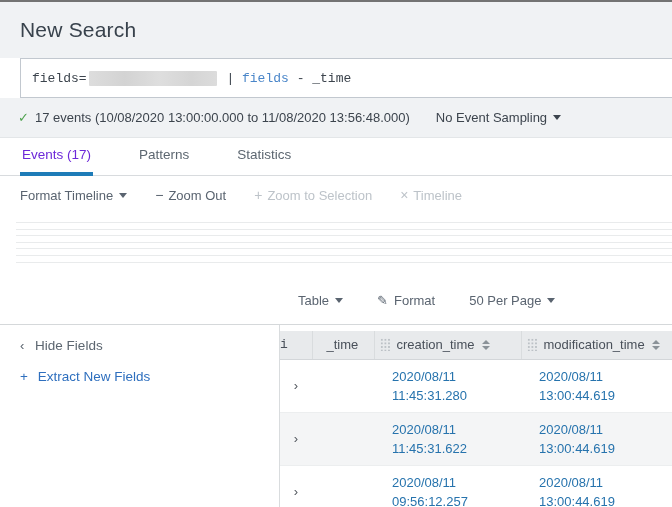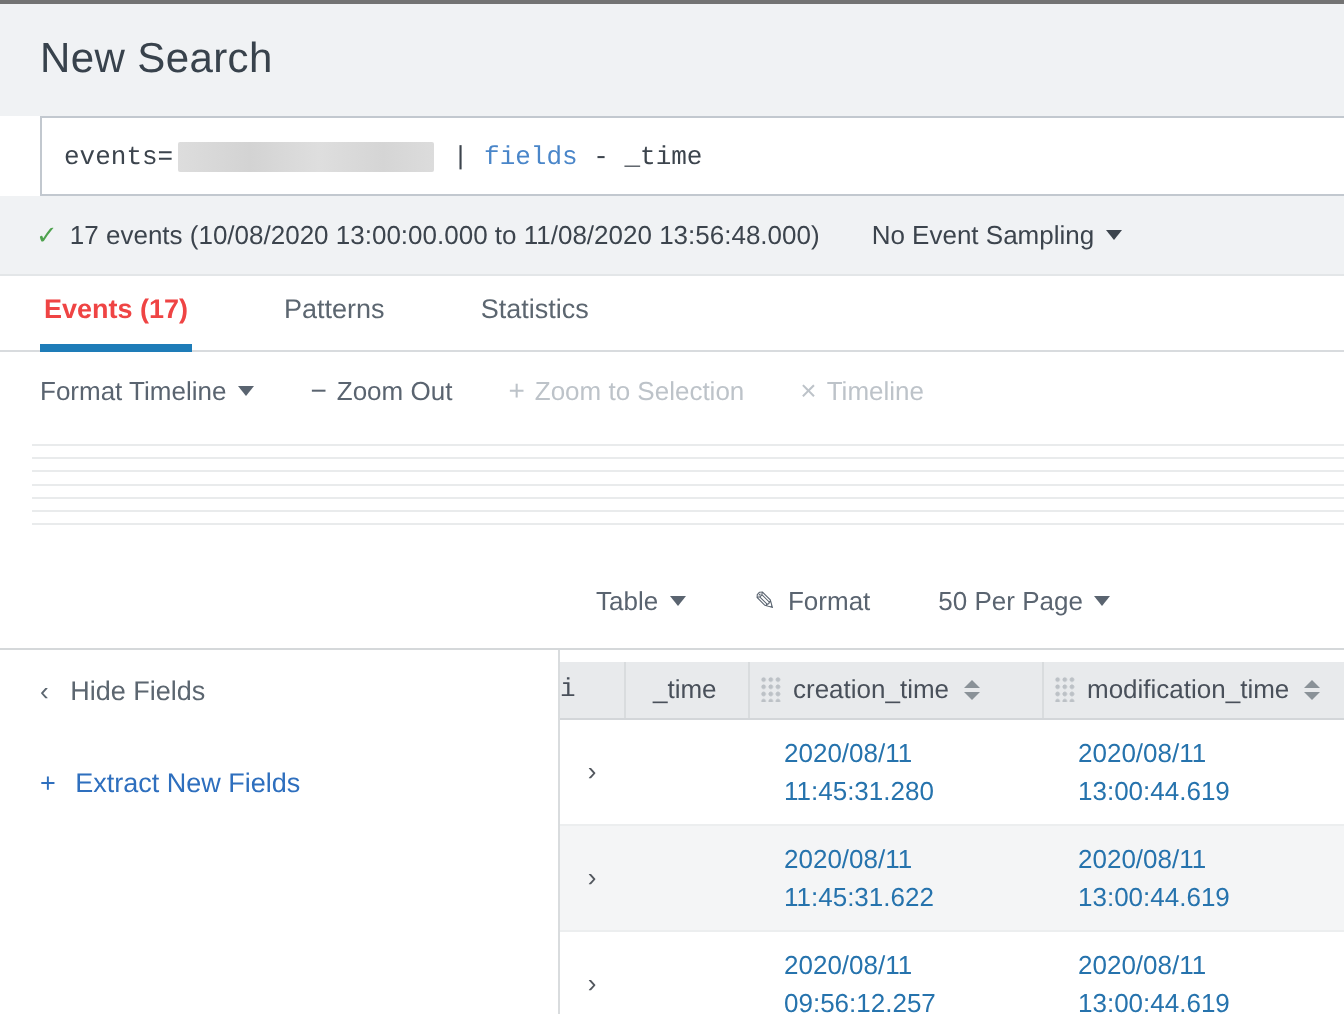--- a/index.html
+++ b/index.html
@@ -27,21 +27,21 @@
   .status-row { background:#f0f2f4; height:40px; display:flex; align-items:center;
     padding-left:18px; font-size:13px; color:#3c444d; border-bottom:1px solid #e3e6e8; }
   .check { color:var(--success-green,#4ea24e); font-size:13px; margin-right:6px; }
   .sampling { margin-left:26px; display:flex; align-items:center; color:#3c444d; cursor:pointer; }
 
   
   .tabs { background:#fff; height:38px; display:flex; align-items:flex-end;
     padding-left:20px; border-bottom:1px solid #d8dbde; font-size:13.5px; }
   .tab { margin-right:44px; padding:9px 2px 10px 2px; color:#5c6670; cursor:pointer;
     border-bottom:4px solid transparent; margin-bottom:-1px; }
-  .tab.active { color:#ef4444; font-weight:bold; border-bottom-color:var(--accent-blue,#1e7cb8); }
+  .tab.active { color:#6d28d9; font-weight:normal; border-bottom-color:var(--accent-blue,#1e7cb8); }
 
   
   .tl-controls { height:38px; display:flex; align-items:center; padding-left:20px;
     font-size:13px; color:#5a6470; }
   .tl-item { display:flex; align-items:center; margin-right:28px; cursor:pointer; white-space:nowrap; }
   .tl-item .sym { margin-right:5px; font-size:14px; }
   .tl-item.disabled { color:var(--disabled-gray,#bdc3c9); cursor:default; }
 
   
   .timeline { height:54px; }
@@ -57,21 +57,21 @@
   
   .caret { display:inline-block; width:0; height:0; border-left:4px solid transparent;
     border-right:4px solid transparent; border-top:5px solid currentColor; margin-left:6px; }
 
   
   .content { display:flex; border-top:1px solid #d5d8da; height:191px; align-items:stretch; }
   .sidebar { width:280px; min-width:280px; border-right:1px solid #d9dcde; padding:13px 0 0 20px;
     font-size:13.5px; background:#fff; }
   .hide-fields { color:#5c6670; cursor:pointer; }
   .hide-fields .chv { margin-right:7px; font-size:13px; }
-  .extract-link { margin-top:31px; color:var(--link-blue,#2e6fbe); cursor:pointer; }
+  .extract-link { margin-top:16px; color:var(--link-blue,#2e6fbe); cursor:pointer; }
   .extract-link .plus { margin-right:6px; }
 
   .table-wrap { flex:1; overflow:hidden; }
   table.events { border-collapse:collapse; table-layout:fixed; width:560px; margin-top:6px;
     font-size:13px; }
   table.events th { background:#e8eaec; height:28px; font-weight:normal; color:#49505a;
     text-align:left; vertical-align:middle; border-right:1px solid #d9dcde;
     border-bottom:1px solid #d3d6d9; white-space:nowrap; }
   th.col-i { width:32px; text-align:center; font-family:"Liberation Mono","DejaVu Sans Mono",monospace;
     font-weight:bold; color:#3c444d; }
@@ -97,21 +97,21 @@
 <body>
 
 <div class="page">
 
   <div class="topbar">
     <h1>New Search</h1>
   </div>
 
   <div class="search-row">
     <div class="search-input">
-      <span>events=</span><span class="redacted"></span><span> | </span><span class="spl-cmd">fields</span><span> - _time</span>
+      <span>fields=</span><span class="redacted"></span><span> | </span><span class="spl-cmd">fields</span><span> - _time</span>
     </div>
   </div>
 
   <div class="status-row">
     <span class="check">✓</span>
     <span>17 events (10/08/2020 13:00:00.000 to 11/08/2020 13:56:48.000)</span>
     <span class="sampling">
       <span>No Event Sampling</span>
       <span class="caret"></span>
     </span>

